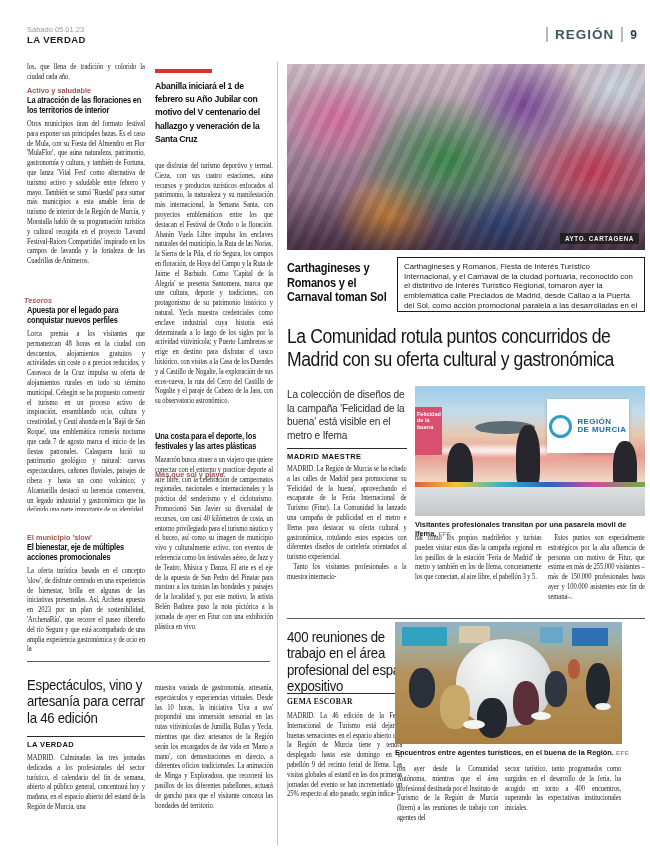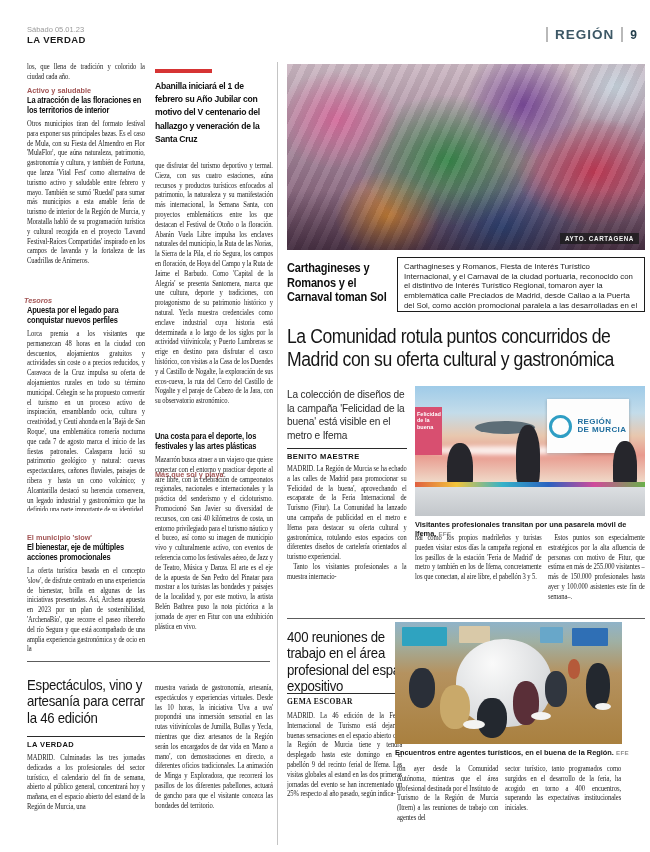--- a/index.html
+++ b/index.html
@@ -122,21 +122,21 @@
 
   <div class="abs photo photo1" style="left:287px;top:64px;width:358px;height:186px;">
     <div class="chip">AYTO. CARTAGENA</div>
   </div>
 
   <div class="abs phototitle" style="left:287px;top:261px;width:128px;">Carthagineses y Romanos y el Carnaval toman Sol</div>
   <div class="abs capbox" style="left:397px;top:257px;width:248px;height:55px;">Carthagineses y Romanos, Fiesta de Interés Turístico Internacional, y el Carnaval de la ciudad portuaria, reconocido con el distintivo de Interés Turístico Regional, tomaron ayer la emblemática calle Preciados de Madrid, desde Callao a la Puerta del Sol, como acción promocional paralela a las desarrolladas en el interior del recinto ferial.</div>
 
   <div class="abs headline" style="left:287px;top:325px;width:407px;">La Comunidad rotula puntos concurridos de Madrid con su oferta cultural y gastronómica</div>
   <div class="abs standfirst" style="left:287px;top:388px;width:142px;height:56px;">La colección de diseños de la campaña 'Felicidad de la buena' está visible en el metro e Ifema</div>
-  <div class="abs byline" style="left:287px;top:448px;width:120px;">BENITO MAESTRE</div>
+  <div class="abs byline" style="left:287px;top:448px;width:120px;">MADRID MAESTRE</div>
   <div class="abs body" style="left:287px;top:464px;width:136px;height:150px;">
     <p>MADRID. La Región de Murcia se ha echado a las calles de Madrid para promocionar su 'Felicidad de la buena', aprovechando el escaparate de la Feria Internacional de Turismo (Fitur). La Comunidad ha lanzado una campaña de publicidad en el metro e Ifema para destacar su oferta cultural y gastronómica, rotulando estos espacios con diferentes diseños de cartelería orientados al turismo experiencial.</p>
     <p>Tanto los visitantes profesionales a la muestra internacio-</p>
   </div>
 
   <div class="abs photo" style="left:415px;top:386px;width:230px;height:130px;background:#cfd3d6;">
     <div class="mural">
       <div class="island"></div>
       <div class="foam"></div>
     </div>

